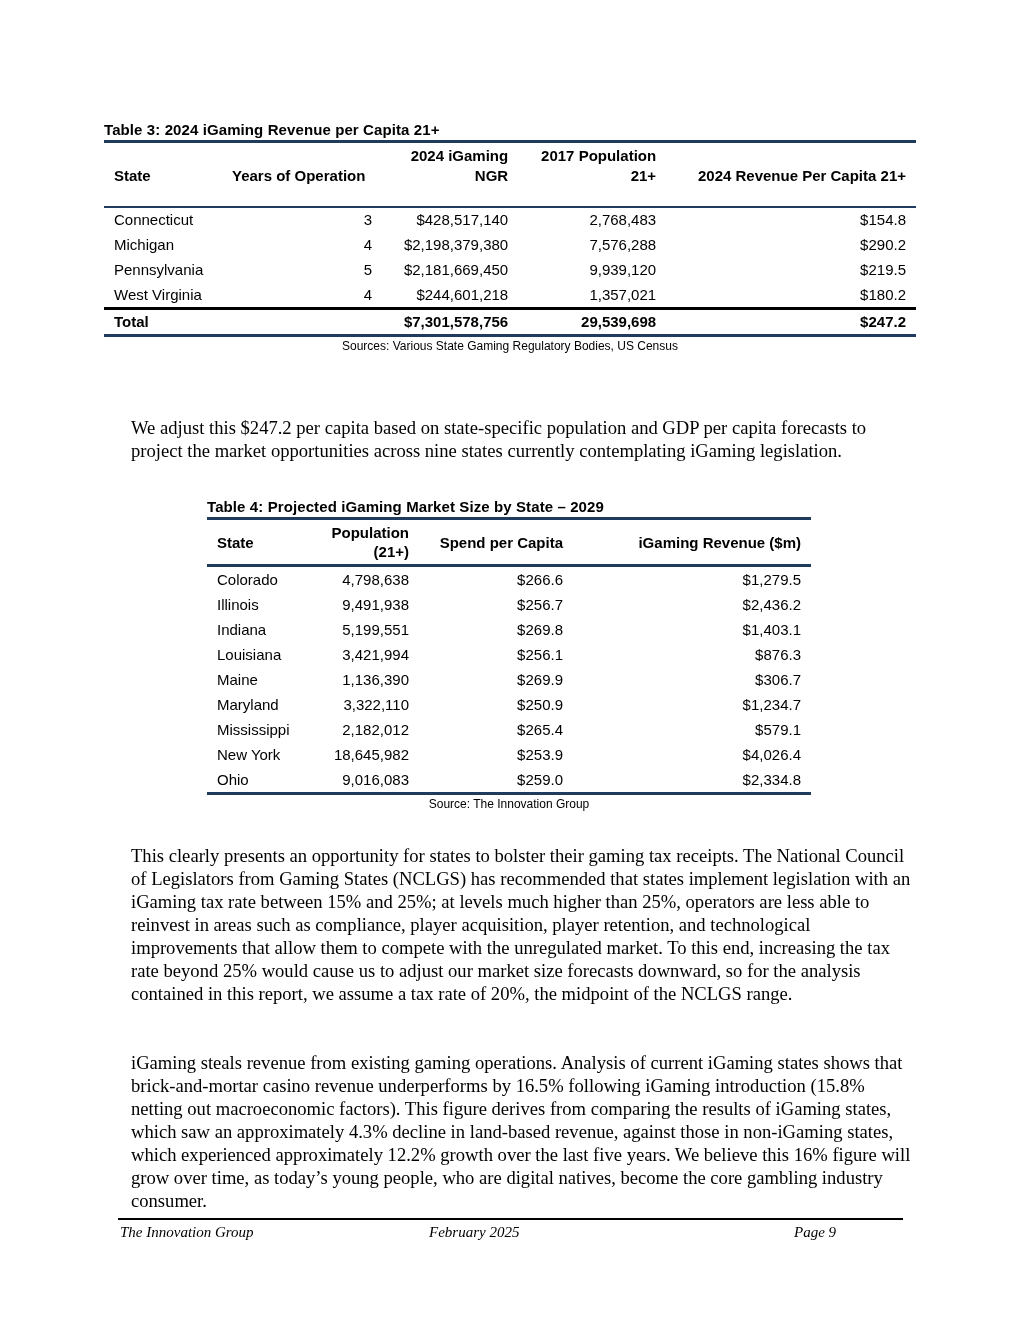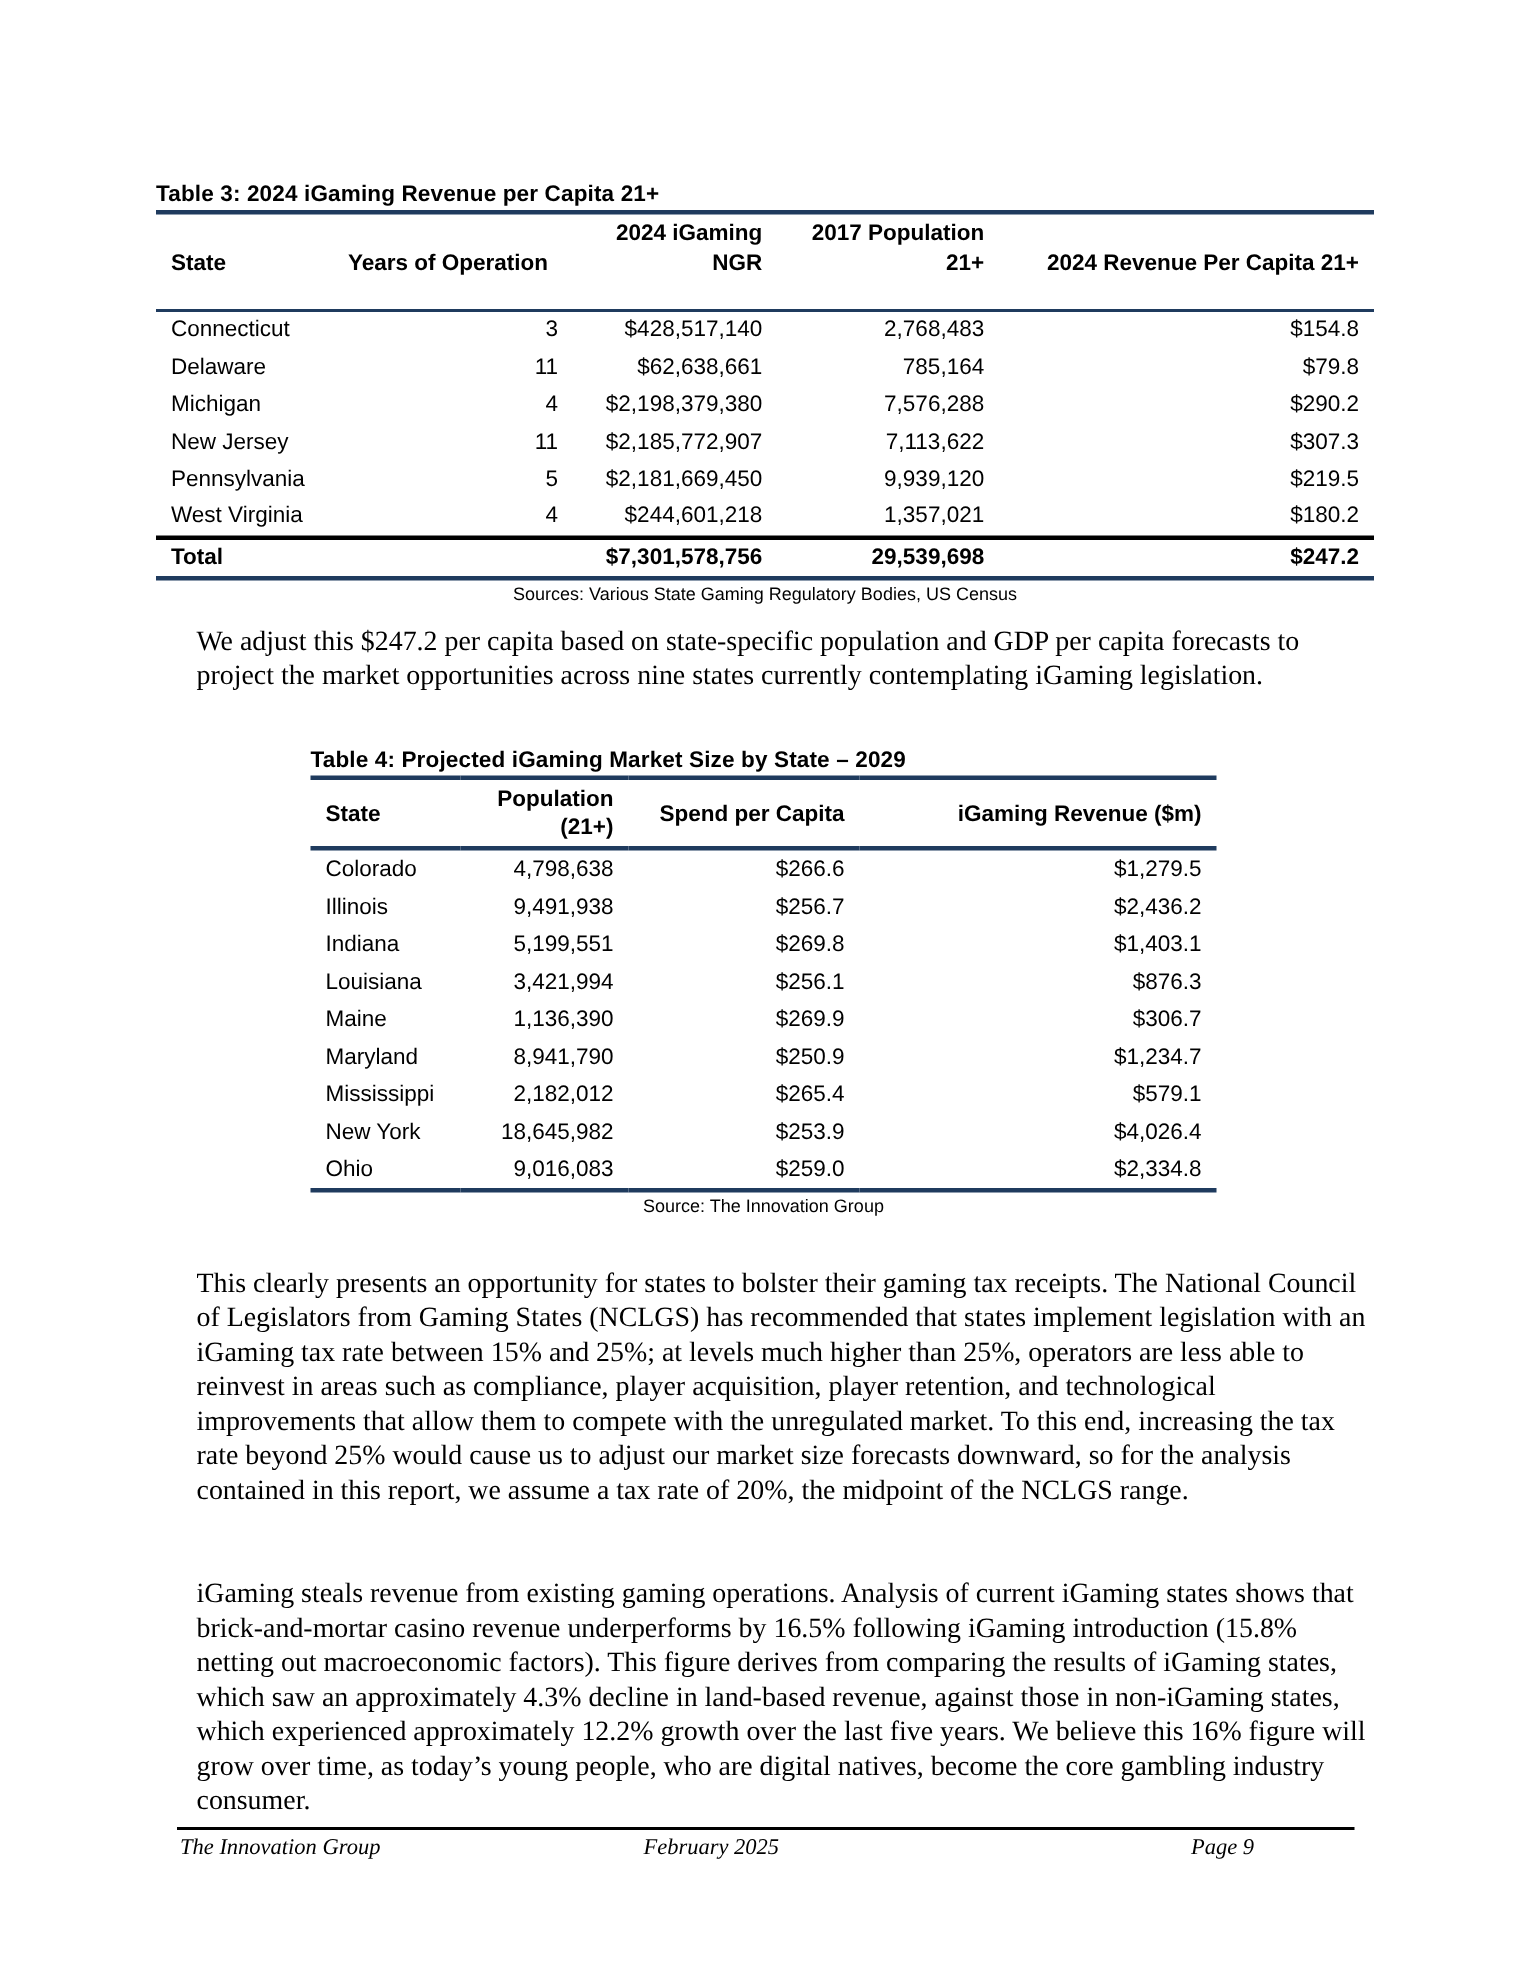--- a/index.html
+++ b/index.html
@@ -62,39 +62,25 @@
     </thead>
     <tbody>
       <tr>
         <td class="left c0">Connecticut</td>
         <td class="right c1">3</td>
         <td class="right">$428,517,140</td>
         <td class="right">2,768,483</td>
         <td class="right">$154.8</td>
       </tr>
       <tr>
-        <td class="left">Delaware</td>
-        <td class="right">11</td>
-        <td class="right">$62,638,661</td>
-        <td class="right">785,164</td>
-        <td class="right">$79.8</td>
-      </tr>
-      <tr>
         <td class="left">Michigan</td>
         <td class="right">4</td>
         <td class="right">$2,198,379,380</td>
         <td class="right">7,576,288</td>
         <td class="right">$290.2</td>
-      </tr>
-      <tr>
-        <td class="left">New Jersey</td>
-        <td class="right">11</td>
-        <td class="right">$2,185,772,907</td>
-        <td class="right">7,113,622</td>
-        <td class="right">$307.3</td>
       </tr>
       <tr>
         <td class="left">Pennsylvania</td>
         <td class="right">5</td>
         <td class="right">$2,181,669,450</td>
         <td class="right">9,939,120</td>
         <td class="right">$219.5</td>
       </tr>
       <tr>
         <td class="left">West Virginia</td>
@@ -157,21 +143,21 @@
         <td class="right">$876.3</td>
       </tr>
       <tr>
         <td class="left">Maine</td>
         <td class="right">1,136,390</td>
         <td class="right">$269.9</td>
         <td class="right">$306.7</td>
       </tr>
       <tr>
         <td class="left">Maryland</td>
-        <td class="right">8,941,790</td>
+        <td class="right">3,322,110</td>
         <td class="right">$250.9</td>
         <td class="right">$1,234.7</td>
       </tr>
       <tr>
         <td class="left">Mississippi</td>
         <td class="right">2,182,012</td>
         <td class="right">$265.4</td>
         <td class="right">$579.1</td>
       </tr>
       <tr>

